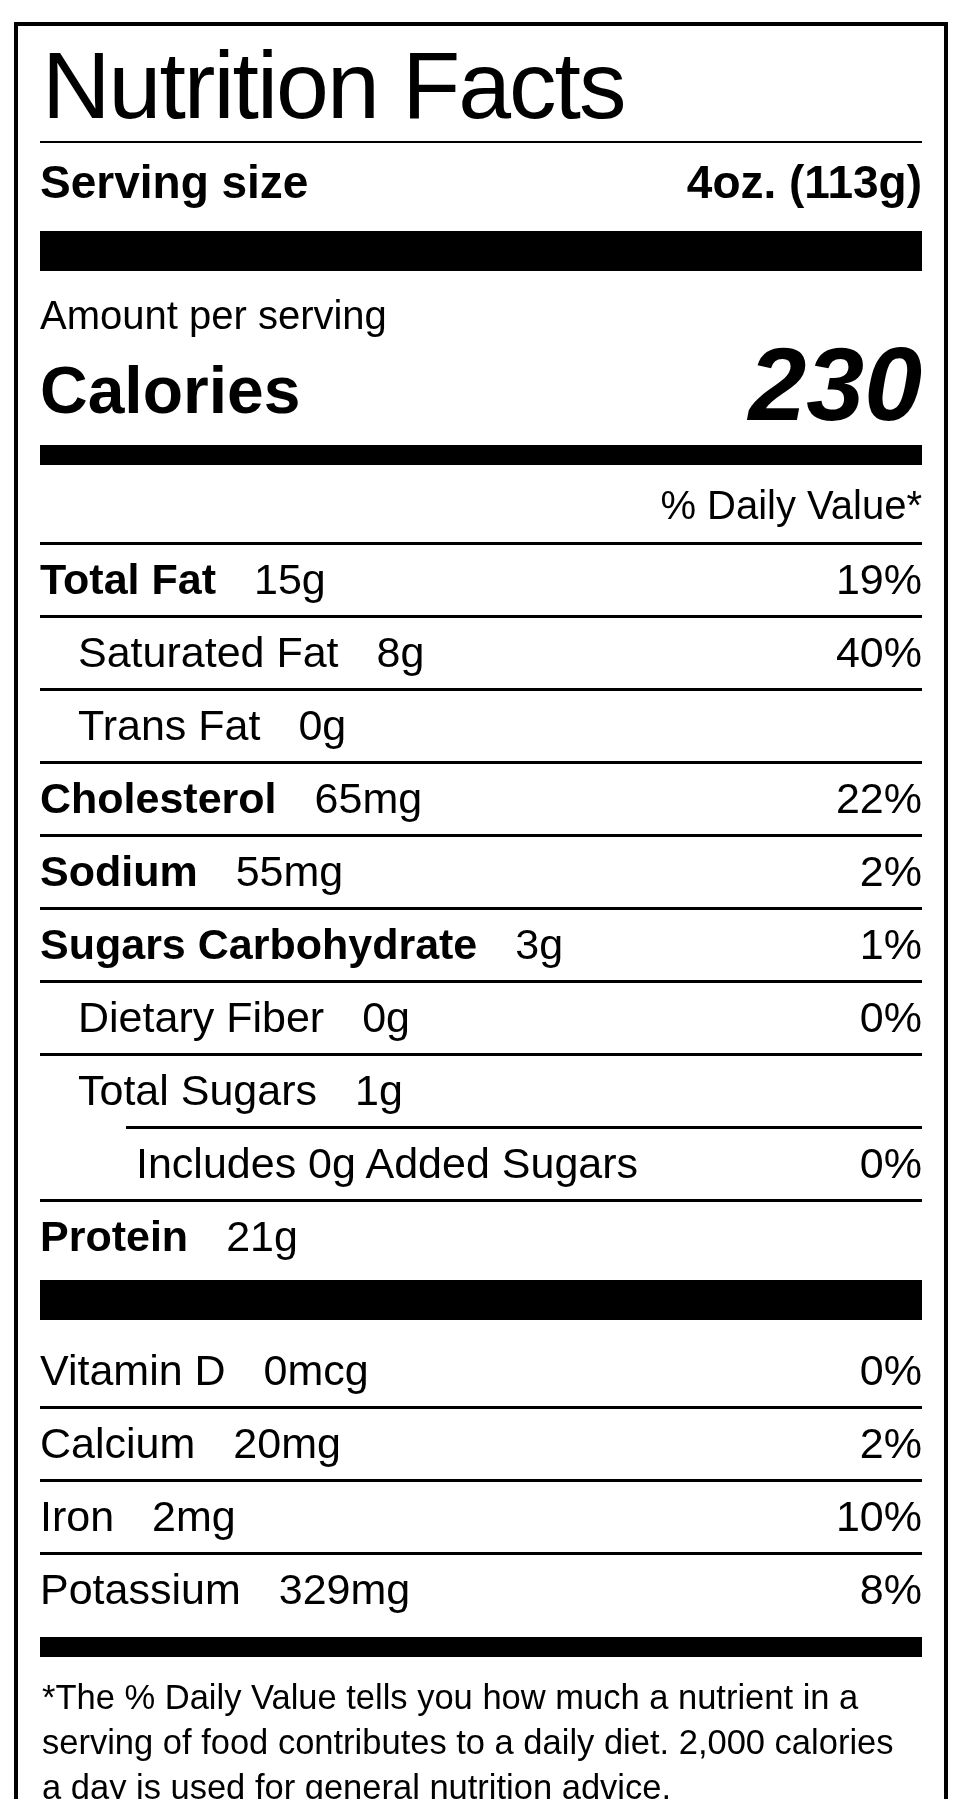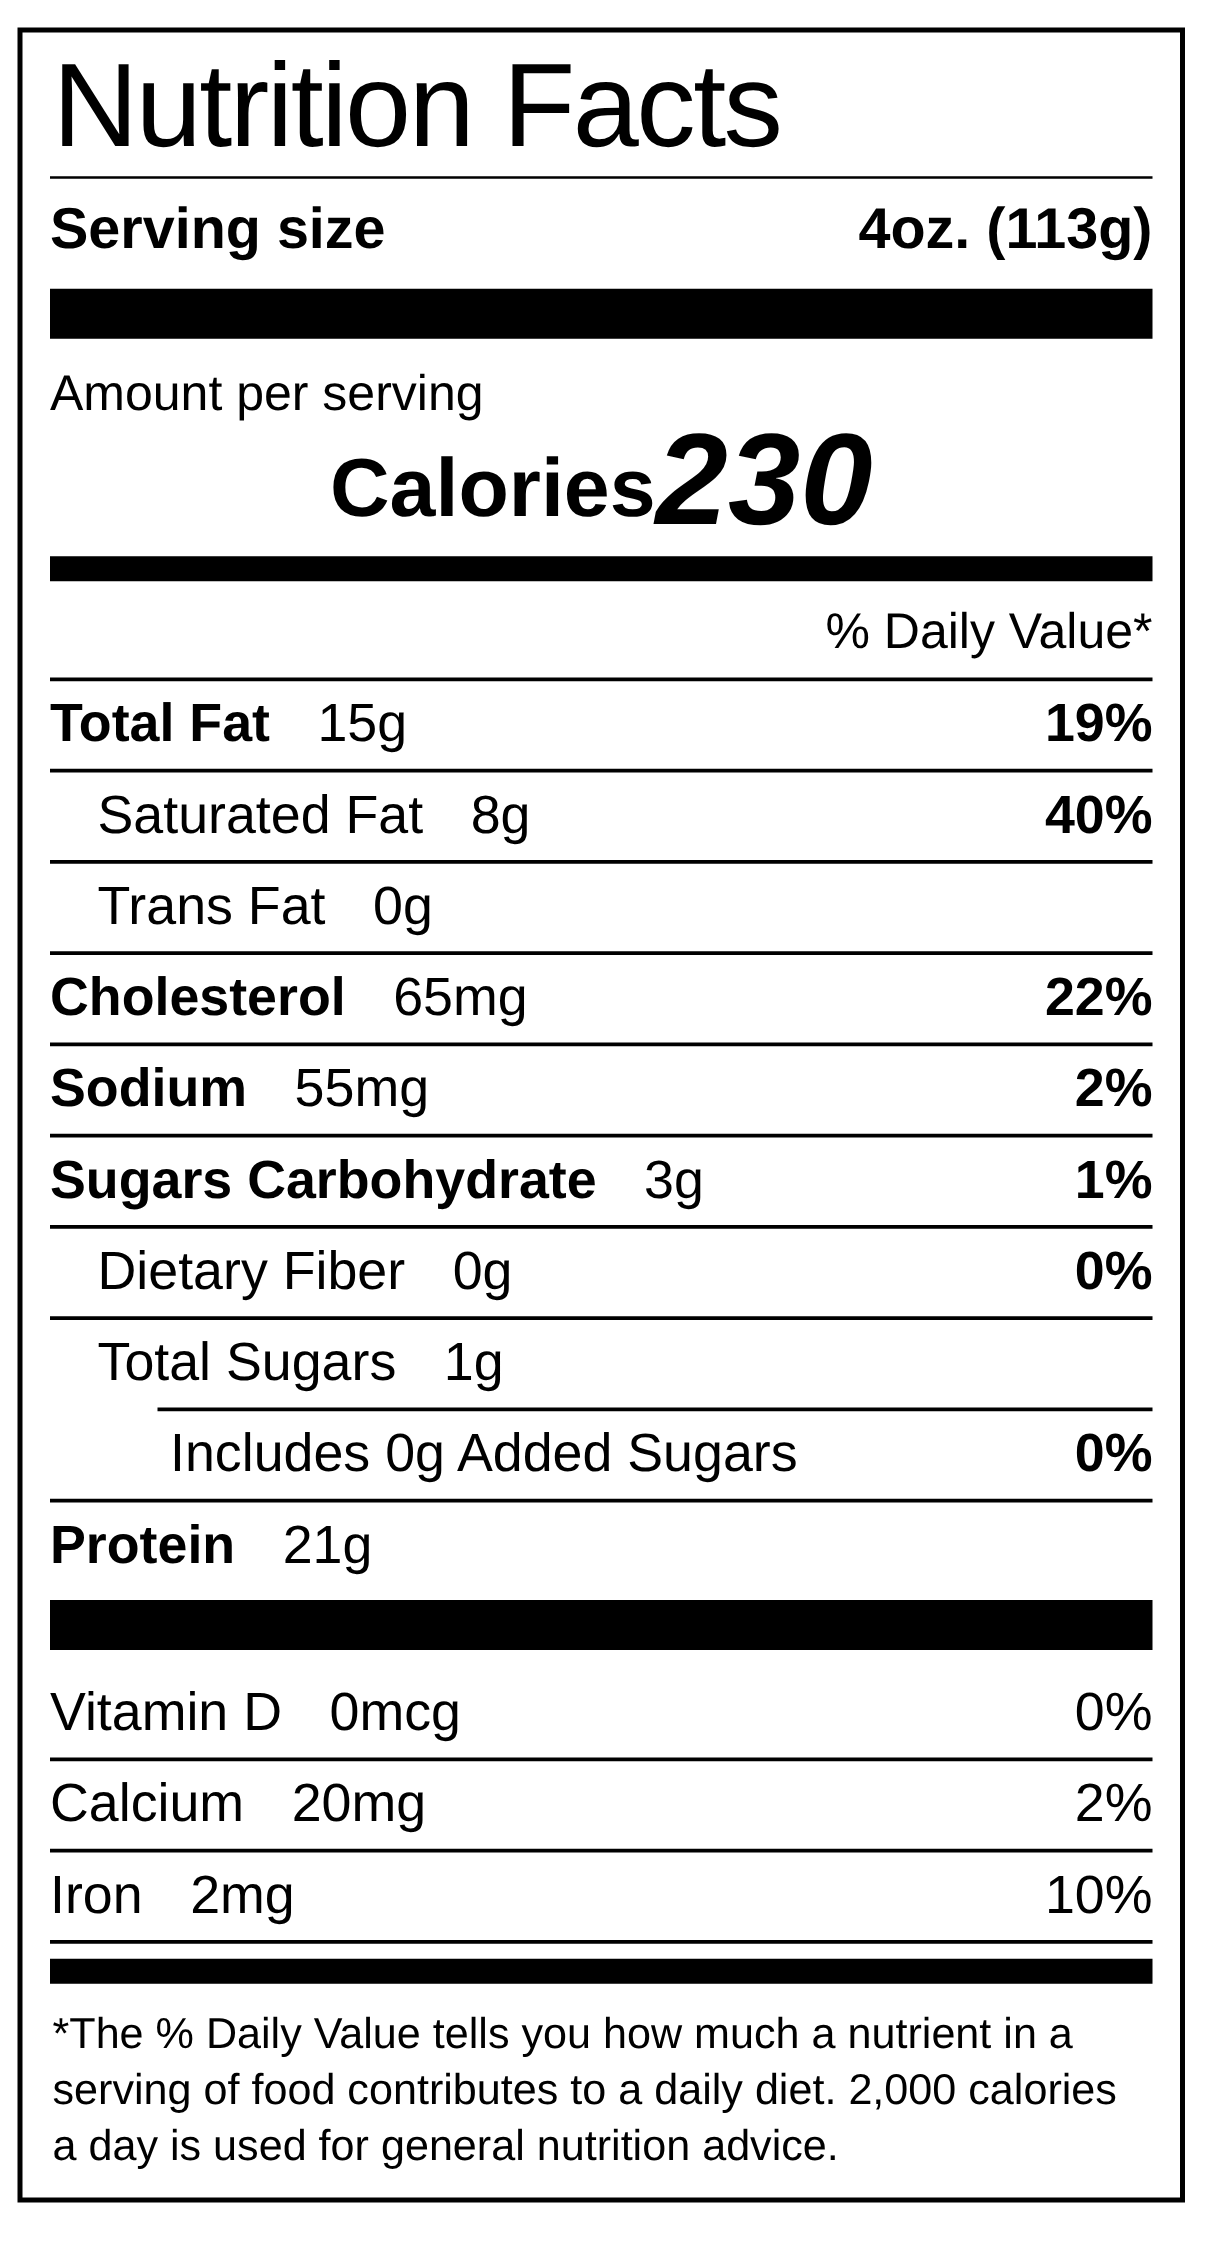--- a/index.html
+++ b/index.html
@@ -31,40 +31,40 @@
   .serving-row {
     display: flex; justify-content: space-between; align-items: center;
     font-size: 46px; font-weight: bold;
     padding: 12px 0 14px 0;
   }
   .bar { background: var(--ink); }
   .bar.thick { height: 40px; margin: 8px 0 16px 0; }
   .bar.medium { height: 20px; margin: 12px 0 8px 0; }
   .aps { font-size: 40px; font-weight: normal; padding-top: 6px; }
   .calories-row {
-    display: flex; justify-content: center; align-items: flex-end;
+    display: flex; justify-content: space-between; align-items: flex-end;
     padding: 4px 0 6px 0;
   }
   .cal-label { font-size: 66px; font-weight: bold; line-height: 1.1; }
   .cal-value { font-size: 104px; font-weight: bold; line-height: 0.82; font-style: italic; }
   .dv-header {
     font-size: 40px; font-weight: normal; text-align: right;
     padding: 10px 0 14px 0;
     border-bottom: 3px solid var(--ink);
   }
   .nrow, .vrow {
     display: flex; align-items: baseline;
     font-size: 43px; line-height: 1.0;
     padding: 13px 0 14px 0;
     gap: 27px;
   }
   .nrow .nm.b { font-weight: bold; }
   .amt { margin-left: 11px; }
   .dv { margin-left: auto; }
-  .nrow .dv { font-weight: bold; }
+  .nrow .dv { font-weight: normal; }
   .vrow .dv { font-weight: normal; }
   .indent1 { padding-left: 38px; }
   .indent2 { padding-left: 96px; }
   .footnote {
     font-size: 34.5px;
     line-height: 1.3;
     padding: 10px 0 2px 2px;
     max-width: 880px;
   }
 </style>
@@ -168,18 +168,23 @@
         <span class="amt">20mg</span>
         <span class="dv">2%</span>
       </div>
       <div class="rule"></div>
       <div class="vrow indent0">
         <span class="nm">Iron</span>
         <span class="amt">2mg</span>
         <span class="dv">10%</span>
       </div>
       <div class="rule"></div>
+      <div class="vrow indent0">
+        <span class="nm">Potassium</span>
+        <span class="amt">329mg</span>
+        <span class="dv">8%</span>
+      </div>
     </div>
 
   <div class="bar medium"></div>
 
   <p class="footnote">*The % Daily Value tells you how much a nutrient in a serving of food contributes to a daily diet. 2,000 calories a day is used for general nutrition advice.</p>
 </div>
 
 </body></html>

